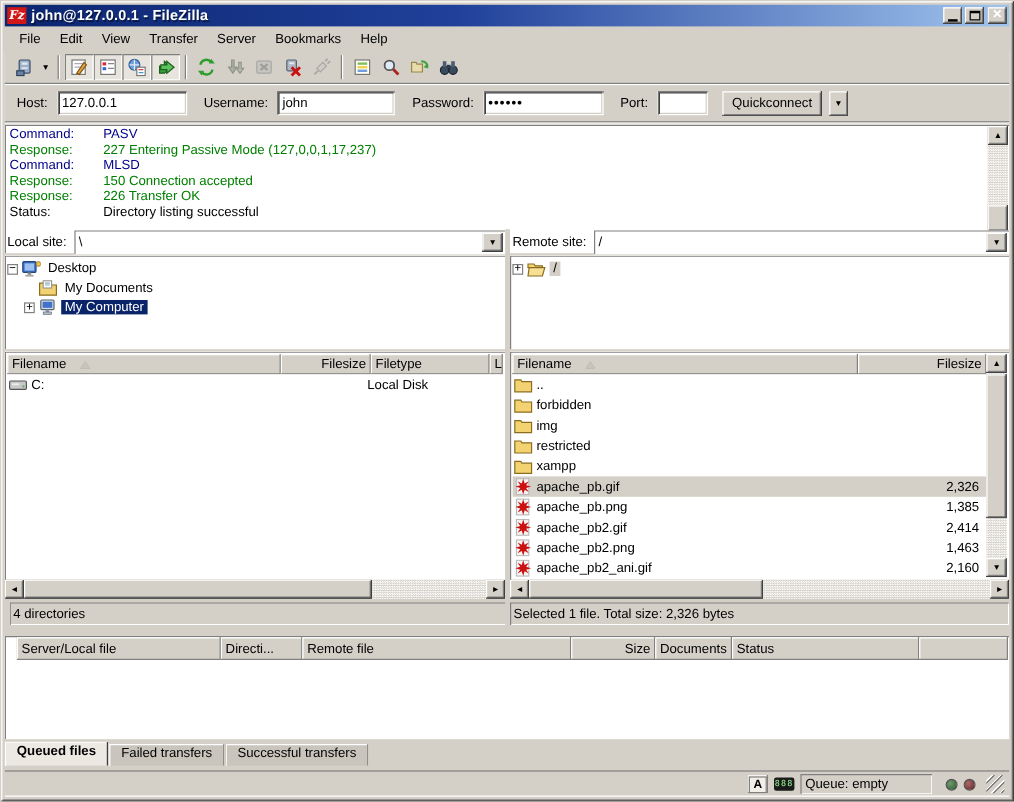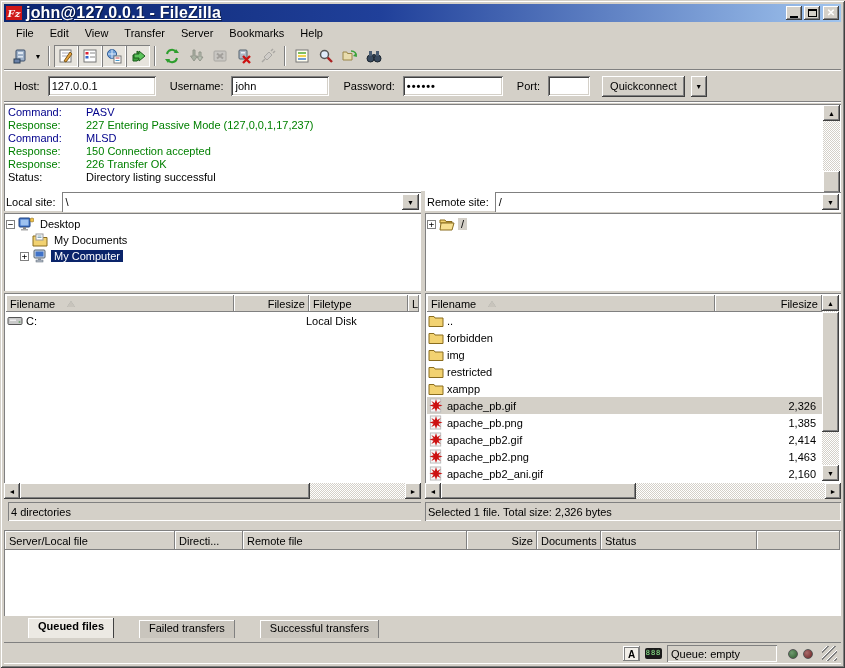--- a/index.html
+++ b/index.html
@@ -27,22 +27,22 @@
 
   
   .titlebar {
     position:absolute; left:4px; top:4px; right:4px; height:18px;
     background:linear-gradient(to right,#0b256f 0%,#20409a 45%,#a0c4ee 100%);
     display:flex; align-items:center; padding:0 2px; color:#fff;
   }
   .fz-logo { width:16px; height:14px; background:#d01818; color:#fff; font-weight:bold;
     font-size:10px; display:flex; align-items:center; justify-content:center; margin-right:4px;
     font-family:"DejaVu Serif", serif; font-style:italic; }
-  .title-text { font-weight:bold; font-size:16px; letter-spacing:.2px;
-    text-shadow:1px 1px 0 rgba(0,0,0,.45); flex:1;text-decoration:underline; }
+  .title-text { font-weight:bold; font-size:12px; letter-spacing:.2px;
+    text-shadow:1px 1px 0 rgba(0,0,0,.45); flex:1; }
   .winbtn { width:16px; height:14px; margin-left:2px; display:flex; align-items:center;
     justify-content:center; position:relative; }
   .winbtn.close { margin-left:3px; }
   .glyph-min { width:8px; height:2px; background:#000; margin-top:7px; }
   .glyph-max { width:9px; height:8px; border:1px solid #000; border-top-width:2px; }
   .glyph-x   { font-size:10px; font-weight:bold; line-height:1; }
 
   
   .menubar { position:absolute; left:4px; top:23px; right:4px; height:19px;
     display:flex; align-items:center; padding-left:4px; }
@@ -123,24 +123,24 @@
   .fname { flex:1; overflow:hidden; }
   .fsize { width:96px; text-align:right; padding-right:6px; flex:none; }
   .ftype { width:100px; flex:none; }
 
   .statusline { position:absolute; height:19px; display:flex; align-items:center; padding-left:3px;
     box-shadow: inset 1px 1px 0 #808080, inset -1px -1px 0 #fff; background:#d4d0c8; }
 
   
   .queue-wrap { position:absolute; left:4px; top:530px; right:4px; height:86px; background:#fff;
     box-shadow: inset 1px 1px 0 #808080, inset -1px -1px 0 #fff; }
-  .qheader { position:absolute; left:1px; top:1px; right:1px; height:19px; display:flex; background:#d4d0c8; }
+  .qheader { position:absolute; left:10px; top:1px; right:1px; height:19px; display:flex; background:#d4d0c8; }
   .tabs { position:absolute; left:4px; top:618px; height:20px; display:flex; align-items:flex-end; }
   .tab { height:18px; padding:2px 10px 0 10px; margin-right:1px;
-    box-shadow: inset -1px 0 0 #808080, inset 1px 1px 0 #fff; background:#c9c5bd;margin-left:24px; }
+    box-shadow: inset -1px 0 0 #808080, inset 1px 1px 0 #fff; background:#c9c5bd; }
   .tab.active { height:20px; background:#ece9e3; font-weight:bold;
     box-shadow: inset -1px 0 0 #404040, inset 1px 1px 0 #fff; }
 
   
   .statusbar { position:absolute; left:4px; bottom:4px; right:4px; height:22px;
     border-top:1px solid #808080; box-shadow:0 -1px 0 #fff inset; display:flex;
     align-items:center; justify-content:flex-end; gap:5px; padding-right:4px; }
   .sb-icon { width:17px; height:15px; display:flex; align-items:center; justify-content:center; }
   .dtype { font-weight:bold; font-size:10px; border:1px solid #808080; background:#f2efe9;
     width:15px; height:14px; text-align:center; line-height:13px; }

